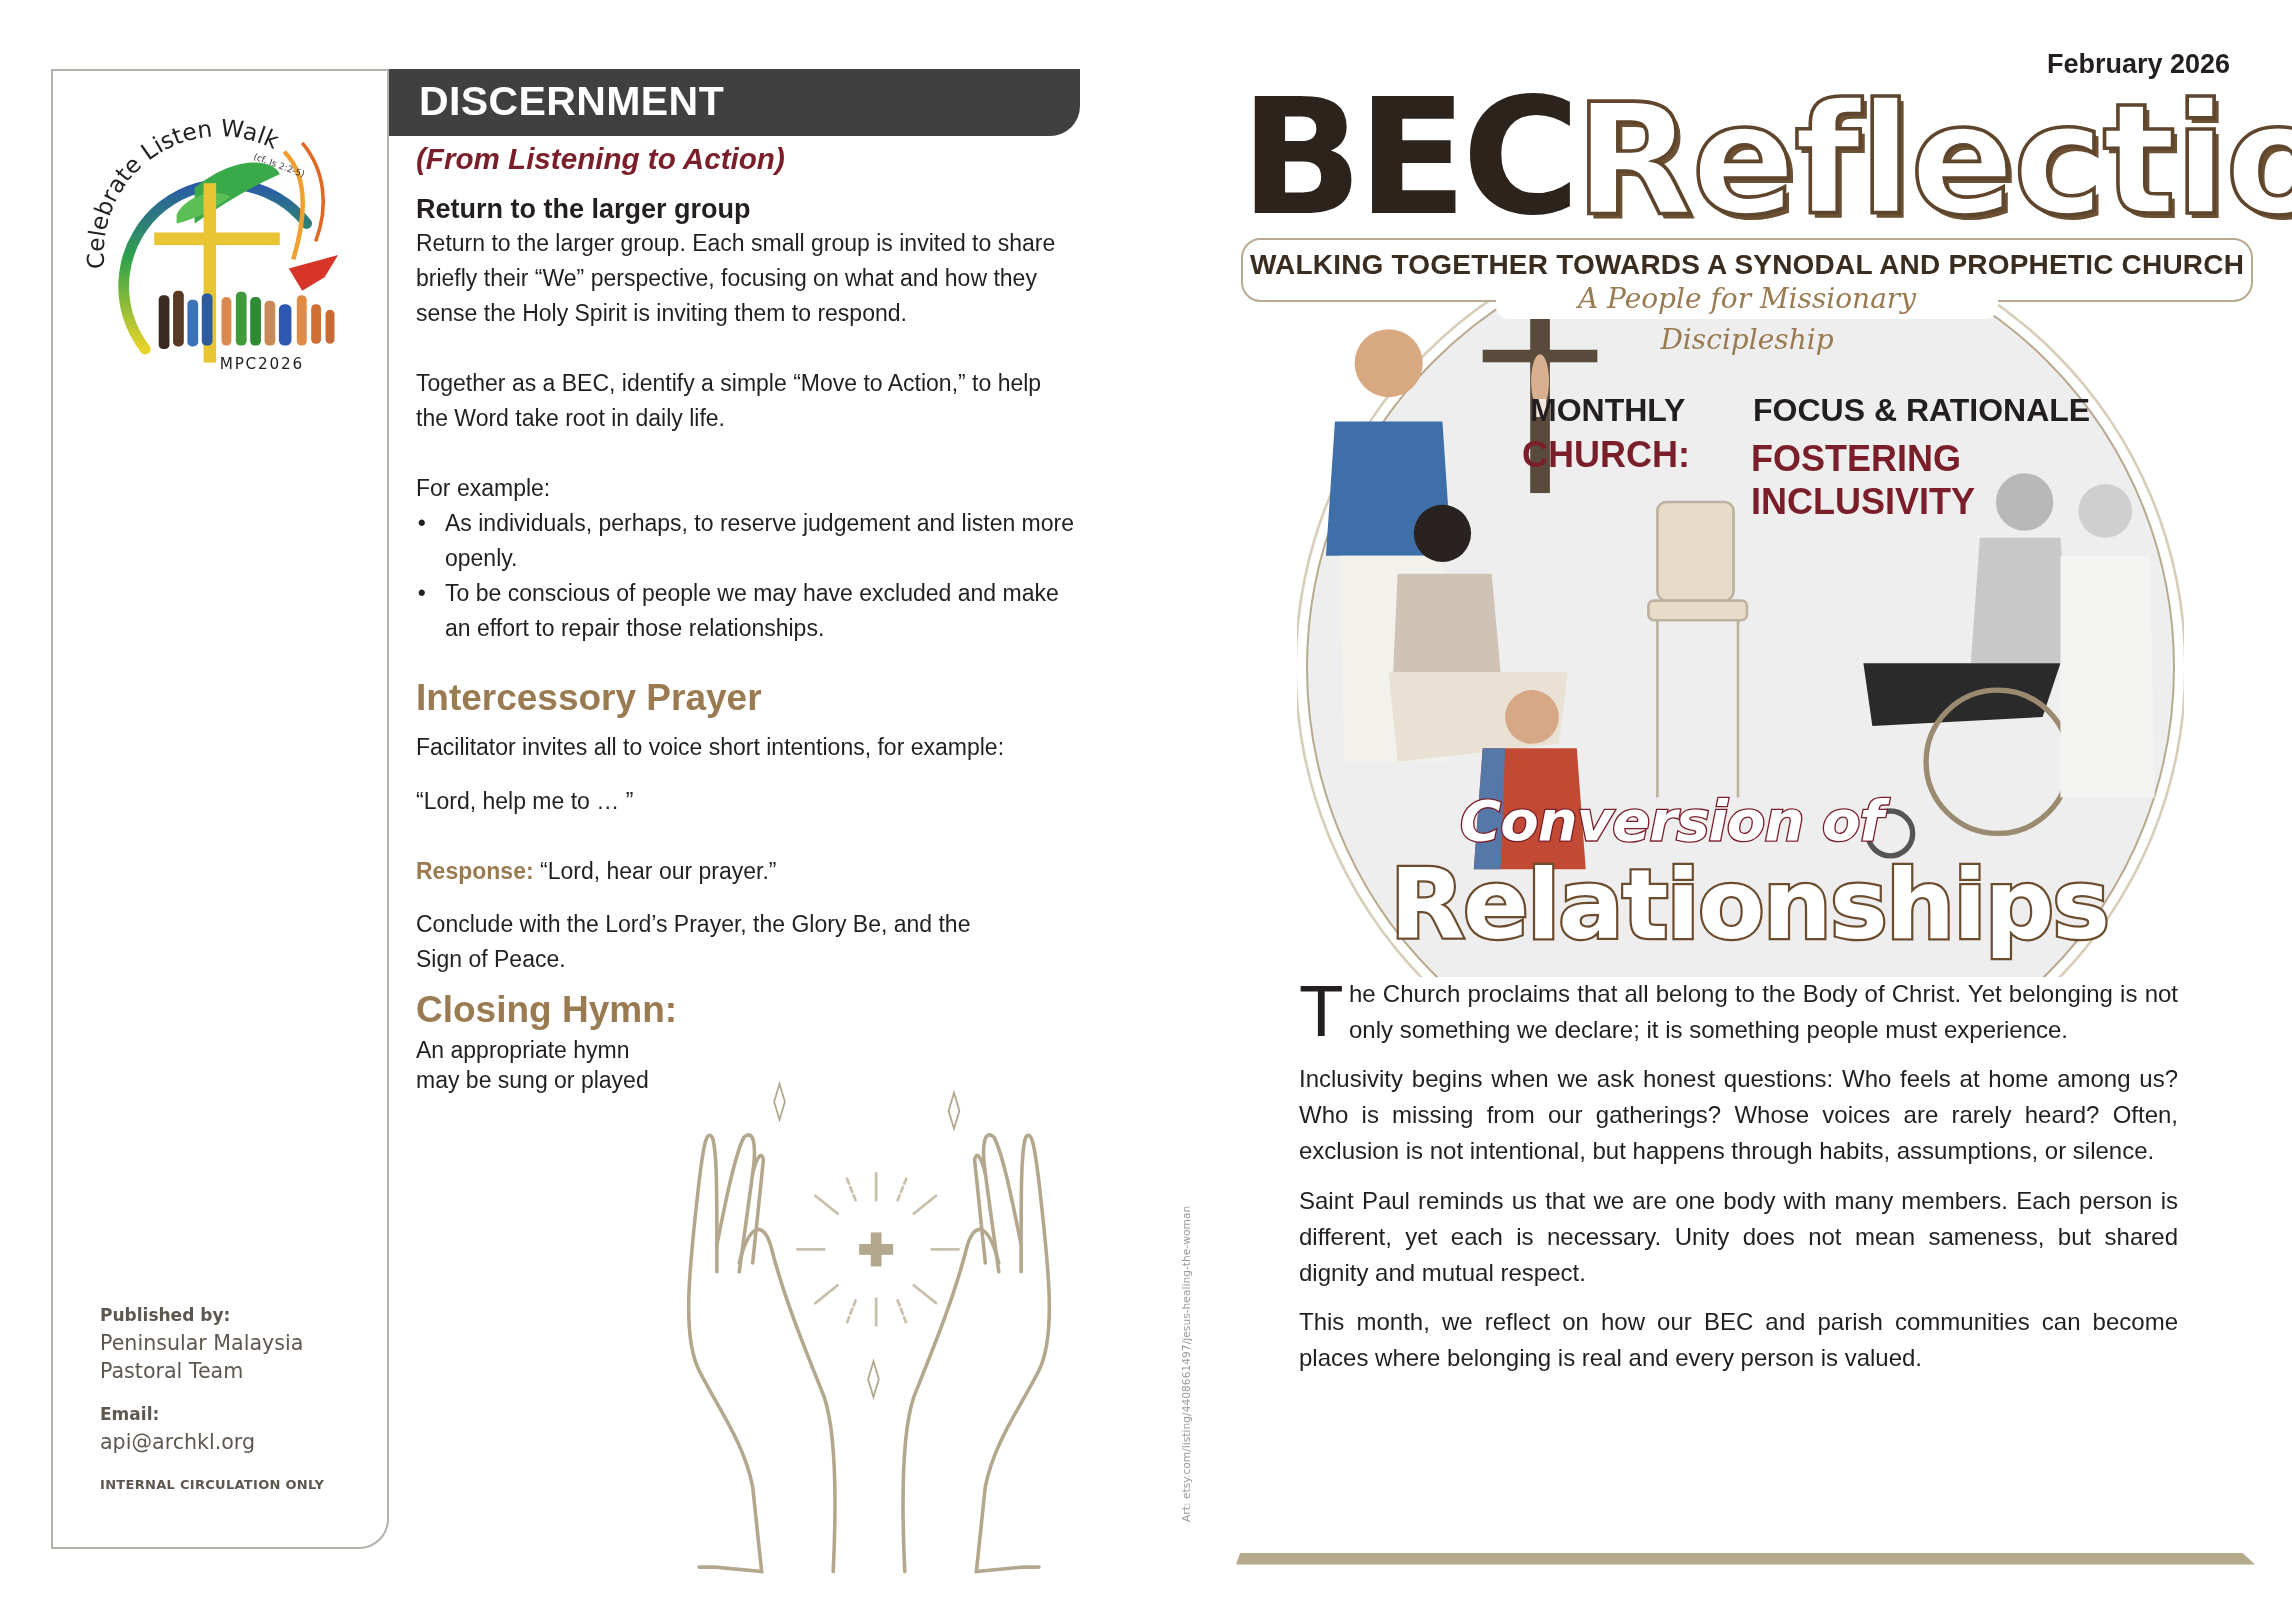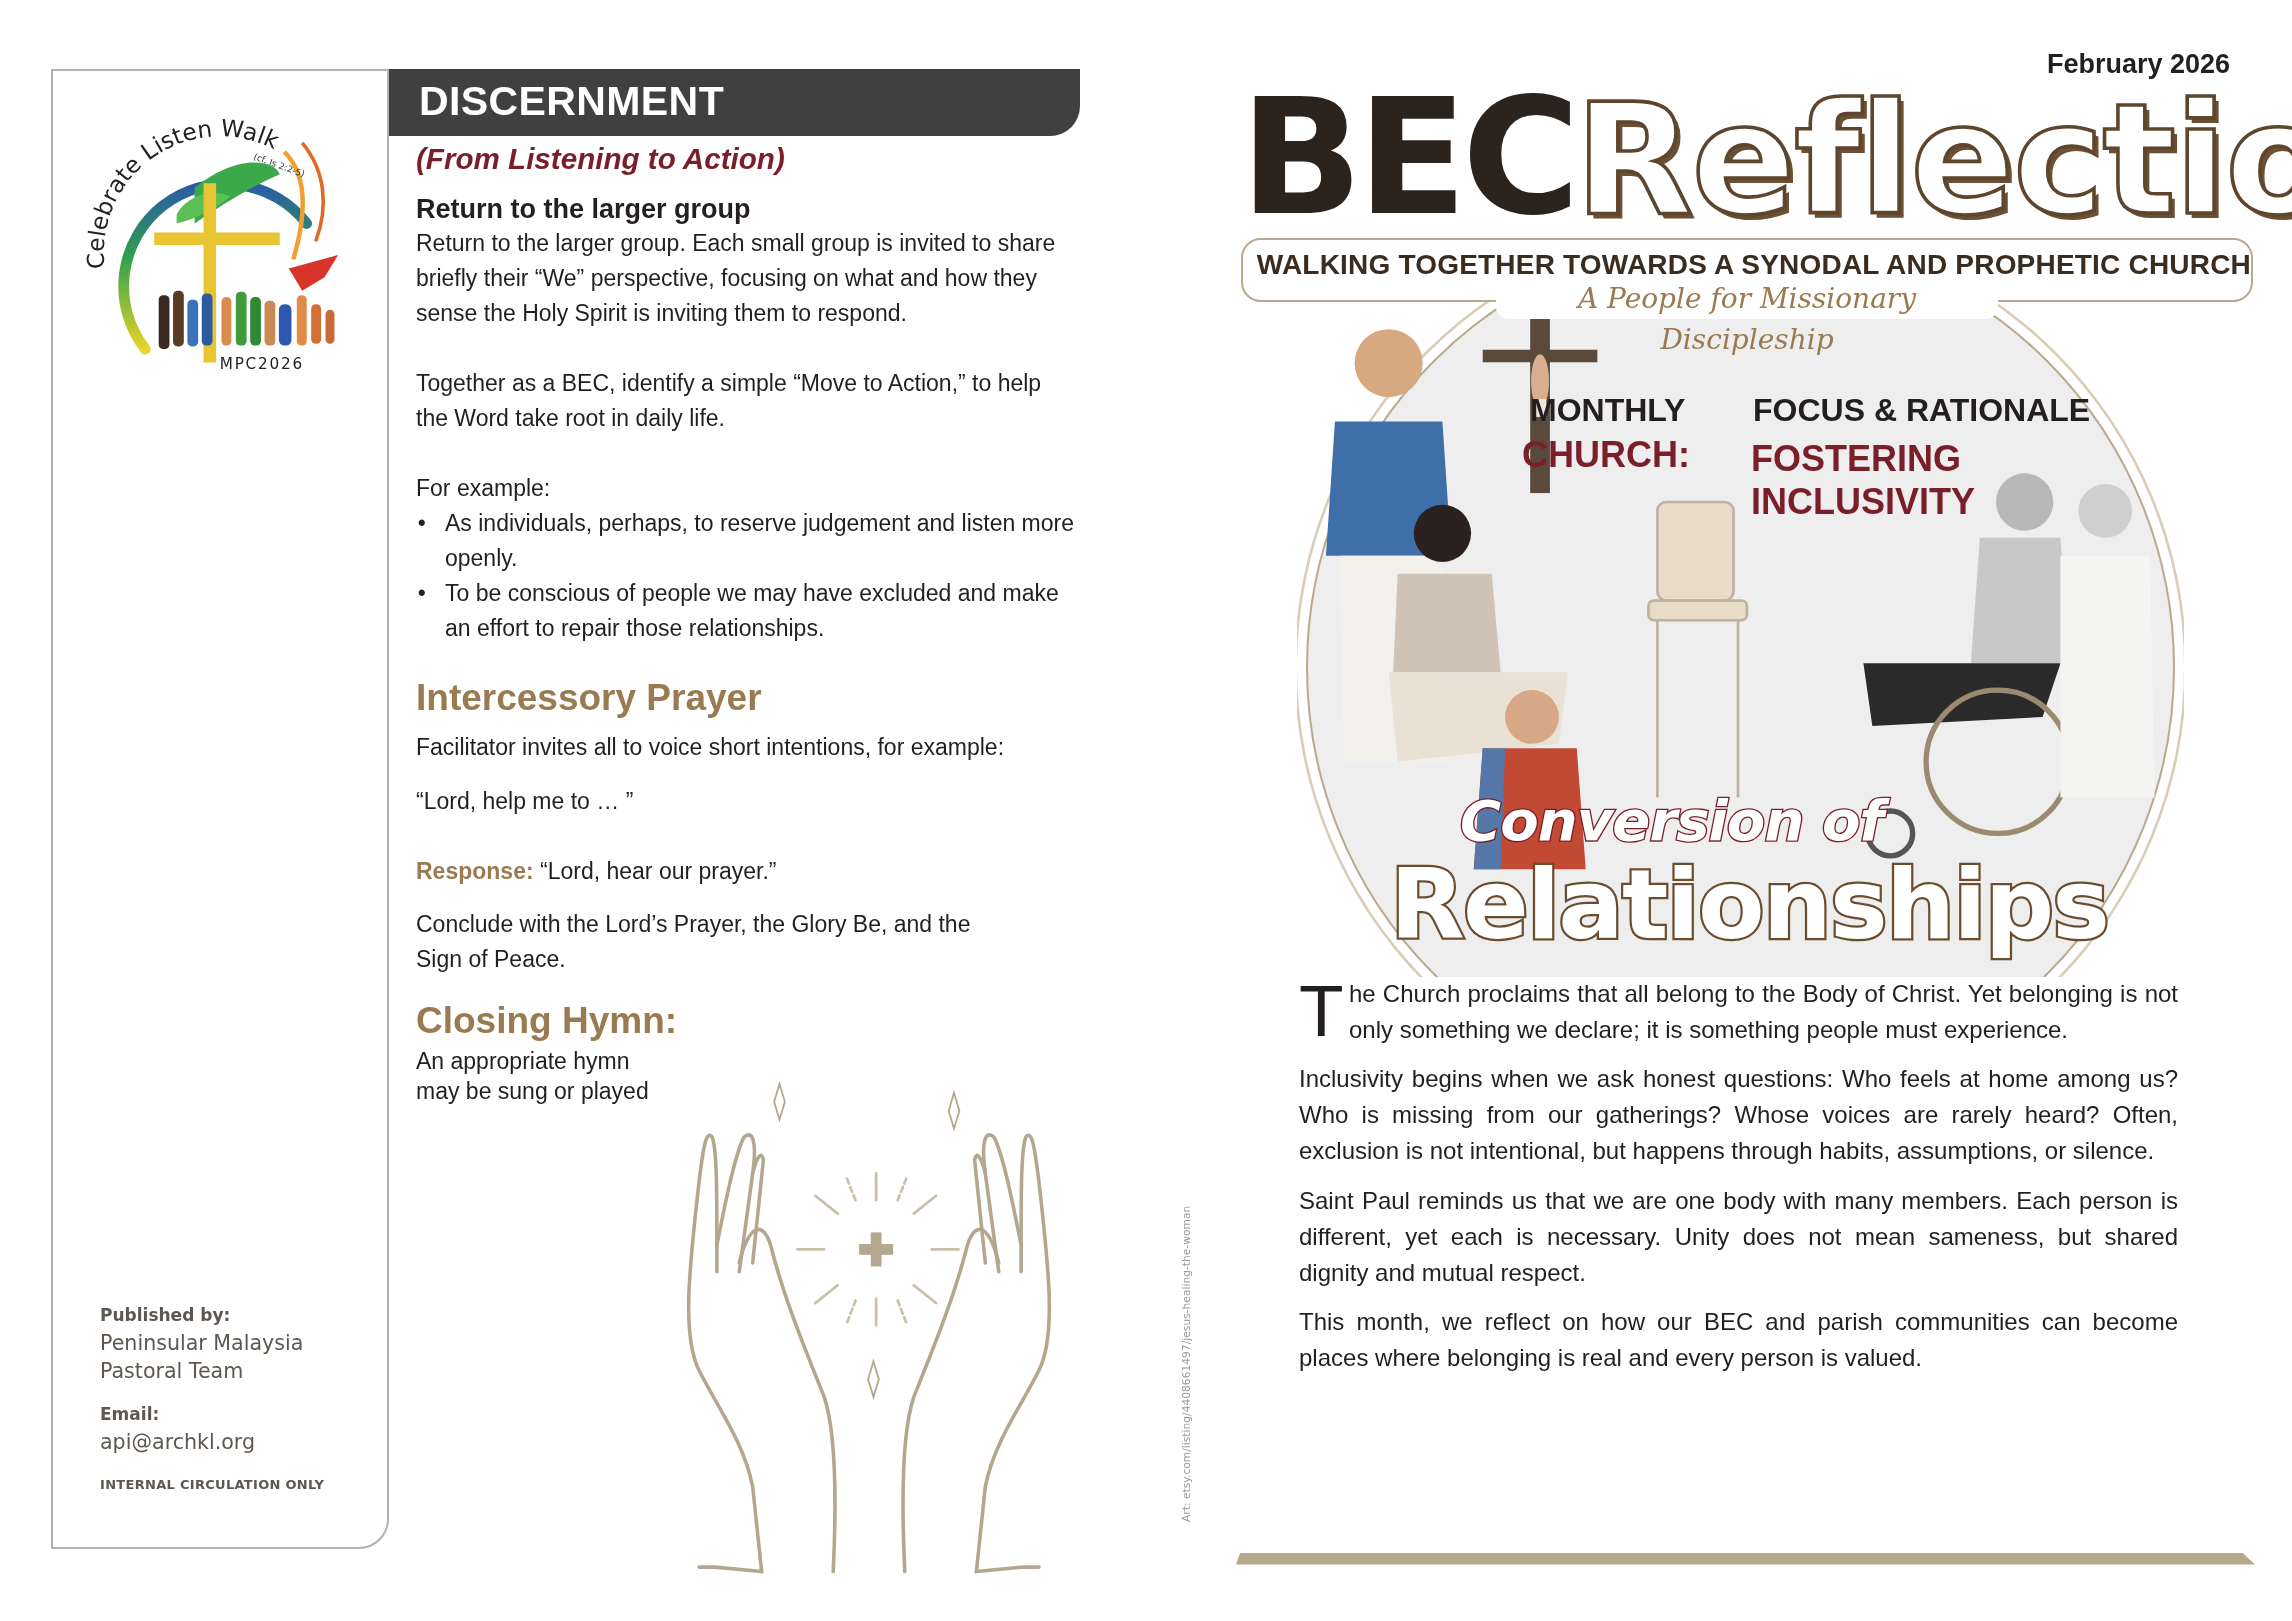--- a/index.html
+++ b/index.html
@@ -45,21 +45,21 @@
   .date { position: absolute; left: 1970px; top: 49px; width: 260px; text-align: right; font-weight: bold; font-size: 27px; color: #231f20; font-family: "Liberation Sans", sans-serif; }
   .title { position: absolute; left: 1240px; top: 82px; height: 152px; white-space: nowrap; font-family: "DejaVu Sans", sans-serif; font-weight: bold; line-height: 152px; }
   .title .bec { font-size: 161px; color: #2c231d; letter-spacing: -5.4px; }
   .title .refl { font-size: 154px; color: #ffffff; letter-spacing: -1.8px;
     -webkit-text-stroke: 3.6px #5e452b;
     text-shadow: 4.5px 5.4px 0 #6b5033; }
   .banner {
     position: absolute; left: 1241px; top: 238px; width: 1012px; height: 64px;
     border: 2.7px solid #b8a98f; border-radius: 19.7px; background: #fff;
   }
-  .banner .b-main { position: absolute; left: 0; right: 0; top: 9px; text-align: right; font-weight: bold; font-size: 28px; color: #3b2c20; font-family: "Liberation Sans", sans-serif; letter-spacing: 0.2px; }
+  .banner .b-main { position: absolute; left: 0; right: 0; top: 9px; text-align: center; font-weight: bold; font-size: 28px; color: #3b2c20; font-family: "Liberation Sans", sans-serif; letter-spacing: 0.2px; }
   .banner-sub {
     position: absolute; left: 1496px; top: 278px; width: 502px; height: 41px; background: #fff; border-radius: 12.5px;
     text-align: center; font-family: "DejaVu Serif", serif; font-style: italic; font-size: 28px; color: #9a7a50; line-height: 41px;
   }
 
   .circle-wrap { position: absolute; left: 1297px; top: 296px; width: 887px; height: 681px; overflow: hidden; }
   .circle {
     position: absolute; left: 9px; top: -206px; width: 869px; height: 869px; border-radius: 50%;
     background: #eeeeee; border: 2.7px solid #b8a98f; box-shadow: 0 0 0 9px #fff, 0 0 0 11.6px #d8cdb9;
   }
@@ -153,21 +153,21 @@
     <li>To be conscious of people we may have excluded and make an effort to repair those relationships.</li>
   </ul>
   <div class="h-gold">Intercessory Prayer</div>
   <div class="p">Facilitator invites all to voice short intentions, for example:</div>
   <div style="height:19.7px"></div>
   <div class="p">“Lord, help me to … ”</div>
   <div class="blank"></div>
   <div class="p"><span class="resp-lbl">Response:</span><span> “Lord, hear our prayer.”</span></div>
   <div style="height:18px"></div>
   <div class="p" style="width:591px">Conclude with the Lord’s Prayer, the Glory Be, and the Sign of Peace.</div>
-  <div class="h-gold" style="margin-top:23px;margin-bottom:3.6px">Closing Hymn:</div>
+  <div class="h-gold" style="margin-top:12px;margin-bottom:3.6px">Closing Hymn:</div>
   <div class="hymn-body">An appropriate hymn</div>
   <div class="hymn-body">may be sung or played</div>
 </div>
 
 <svg class="hands" viewBox="0 0 460 580" fill="none" stroke="#b3a78d" stroke-width="4" stroke-linecap="round">
   <path d="M 40 560 L 58 560 L 110 565 L 100 470 C 90 420 60 380 40 340 C 20 300 30 220 40 130 C 45 90 48 70 55 80 C 60 95 60 140 60 200 L 60 230"></path>
   <path d="M 60 200 C 70 150 80 100 90 80 C 100 70 105 85 100 120 L 85 230"></path>
   <path d="M 100 120 C 105 100 110 95 112 105 L 100 220"></path>
   <path d="M 85 220 C 95 180 110 170 120 200 C 135 260 160 320 180 370 C 190 400 195 460 190 565"></path>
   <path d="M 420 560 L 402 560 L 350 565 L 360 470 C 370 420 400 380 420 340 C 440 300 430 220 420 130 C 415 90 412 70 405 80 C 400 95 400 140 400 200 L 400 230"></path>

